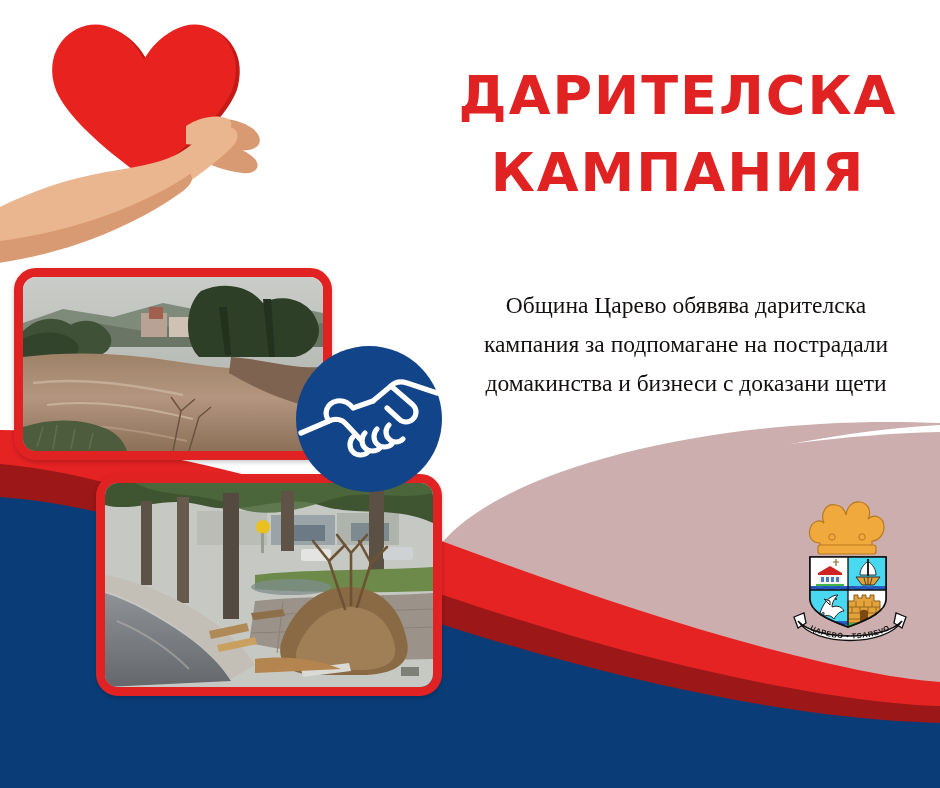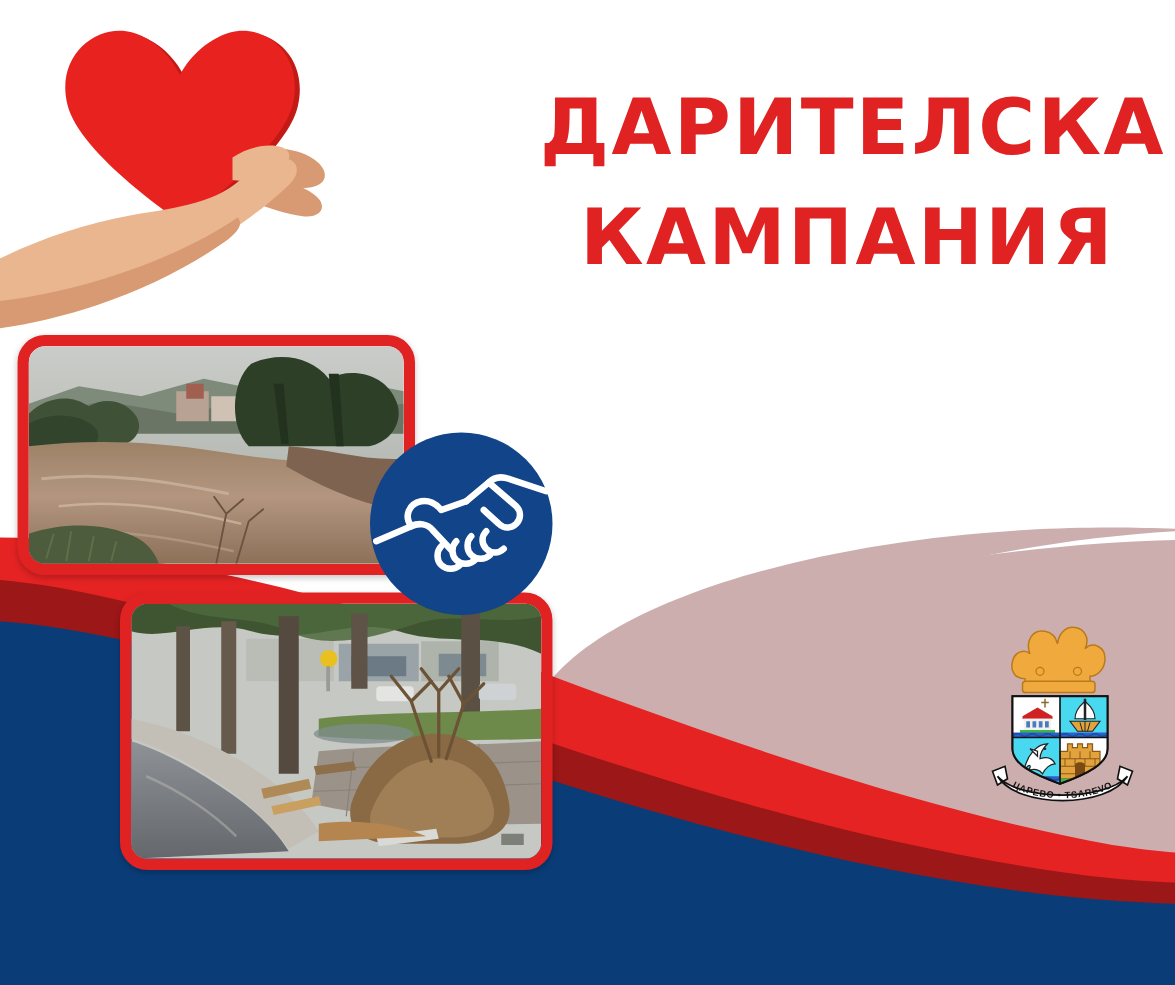--- a/index.html
+++ b/index.html
@@ -14,21 +14,21 @@
   svg.layer{display:block;}
 
   
   #headline{
     position:absolute;
     left:432px; top:58px; width:492px;
     text-align:center;
     color:#e02222;
     font-family:"DejaVu Sans",sans-serif;
     font-weight:bold;
-    font-size:62px;
+    font-size:54px;
     line-height:1.42;
     letter-spacing:2px;
     z-index:40;
   }
   #headline .l2{display:block;text-align:center;}
 
   
   #body-copy{
     position:absolute;
     left:466px; top:262px; width:440px;
@@ -349,14 +349,15 @@
         <textPath href="#ribbonArc" startOffset="50%" text-anchor="middle">ЦАРЕВО • TSAREVO</textPath>
       </text>
     </g>
   </svg>
 
   <div id="headline">
     <span>ДАРИТЕЛСКА</span>
     <span class="l2">КАМПАНИЯ</span>
   </div>
 
+  <p id="body-copy">Община Царево обявява дарителска кампания за подпомагане на пострадали домакинства и бизнеси с доказани щети</p>
 
 </div>
 
 </body></html>

